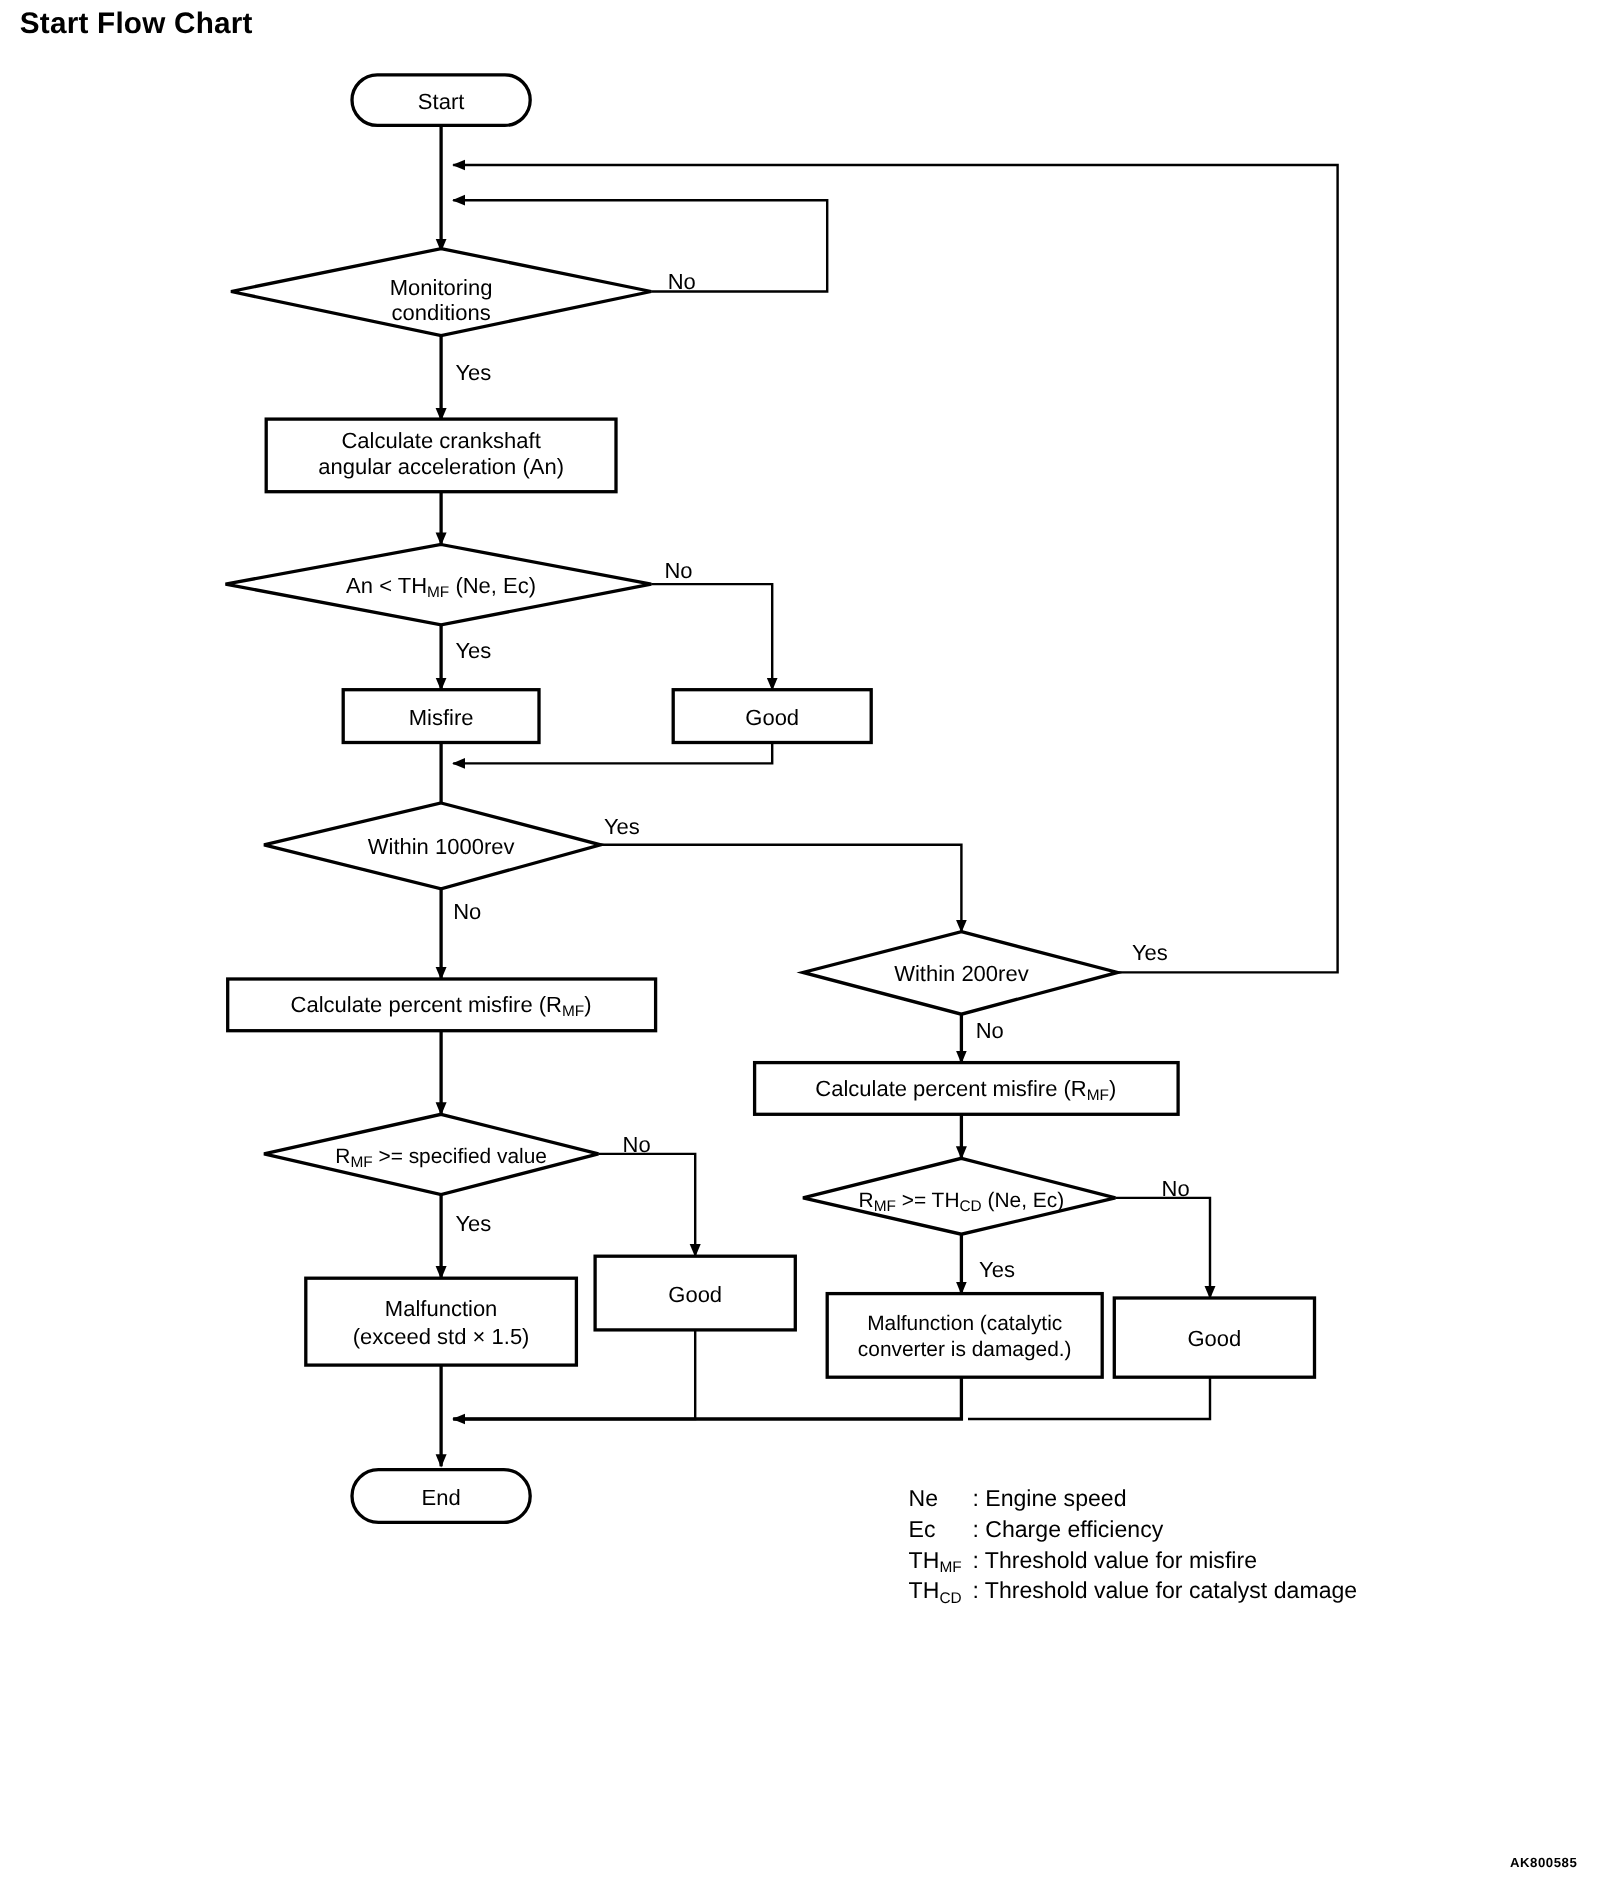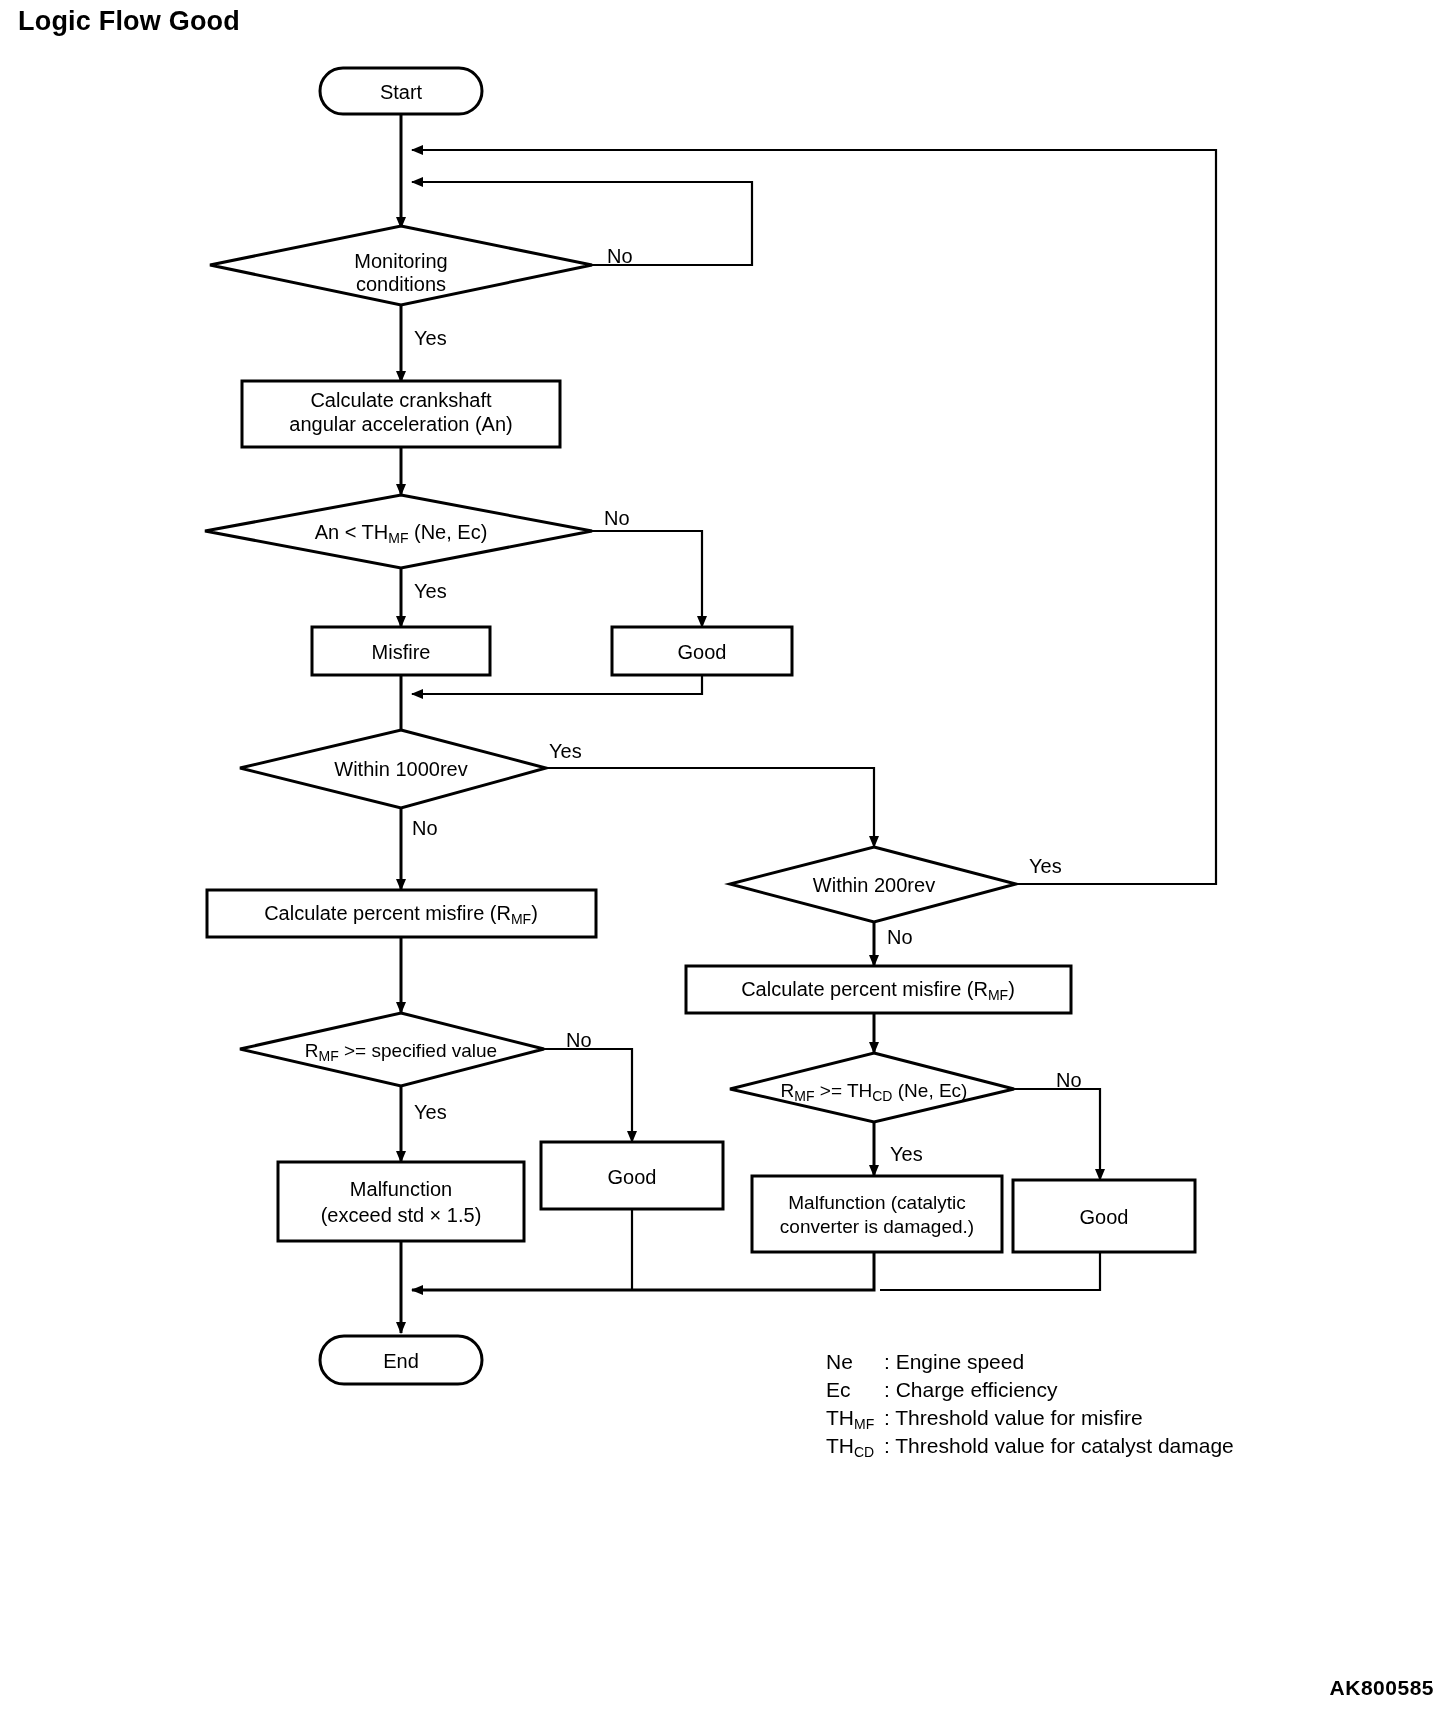--- a/index.html
+++ b/index.html
@@ -15,26 +15,26 @@
   .node-text.small{font-size:19px;}
   .edge-label{font-family:"Liberation Sans","DejaVu Sans",sans-serif;
               font-size:20px;fill:#000;}
   .sub{font-size:14px;}
   .shape{fill:#ffffff;stroke:#000000;stroke-width:3;}
   .conn{stroke:#000000;fill:none;stroke-width:2.2;}
   .conn.thick{stroke-width:3;}
   .legend-text{font-family:"Liberation Sans","DejaVu Sans",sans-serif;
                font-size:21px;fill:#000;}
   #doc-code{position:absolute;right:22px;bottom:16px;
-            font-size:21px;font-weight:bold;letter-spacing:0.5px;}
+            font-size:12px;font-weight:bold;letter-spacing:0.5px;}
 </style>
 </head>
 <body>
 
-<div id="chart-title">Logic Flow Good</div>
+<div id="chart-title">Start Flow Chart</div>
 
 <svg id="flow-svg" viewBox="0 0 1456 1716" xmlns="http://www.w3.org/2000/svg">
   <defs>
     <marker id="ah" markerWidth="14" markerHeight="14" refX="11" refY="5" orient="auto" markerUnits="userSpaceOnUse">
       <path d="M0,0 L12,5 L0,10 z" fill="#000"></path>
     </marker>
   </defs>
 
   <path class="conn thick" d="M401,112 L401,228" marker-end="url(#ah)"></path>
 

